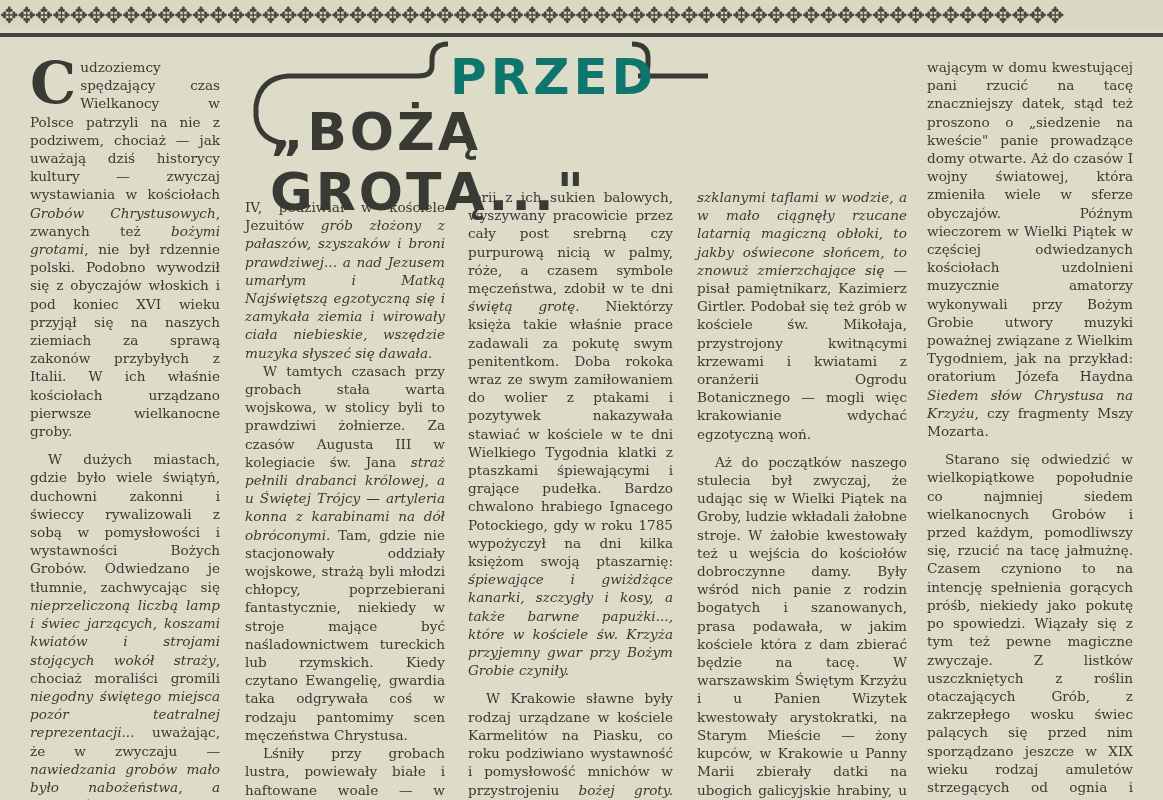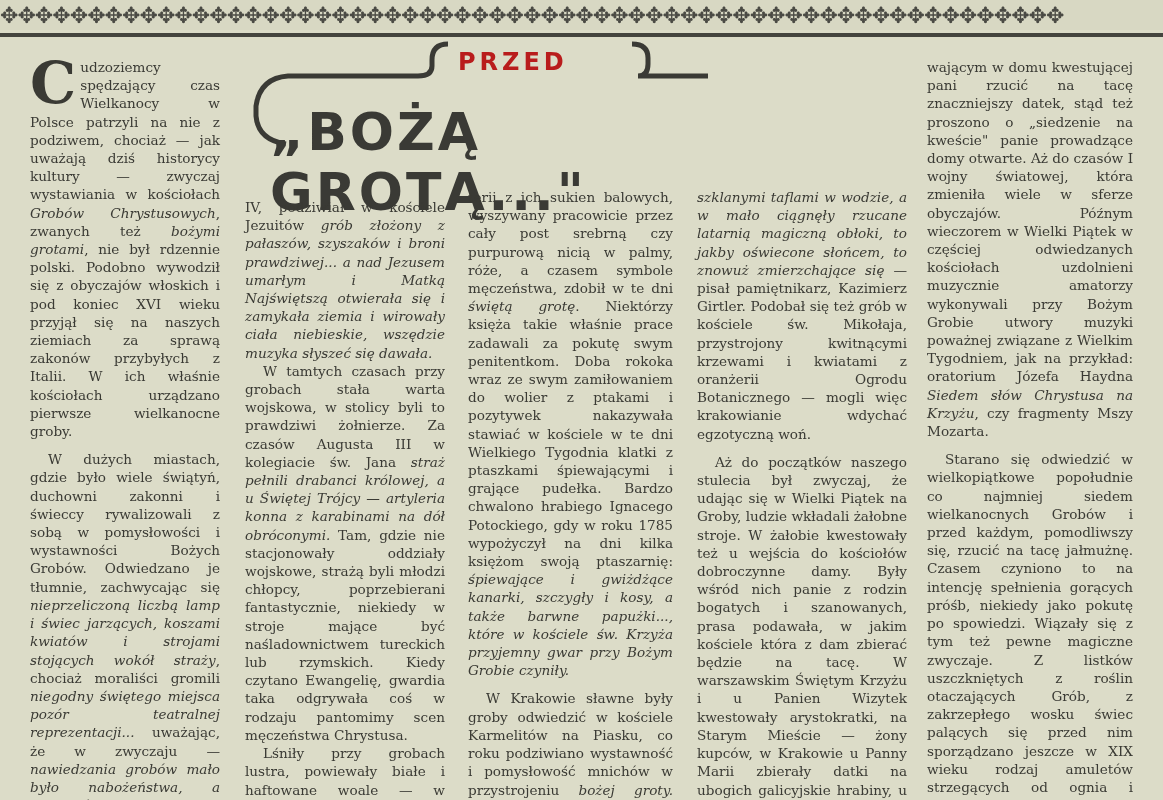--- a/index.html
+++ b/index.html
@@ -19,22 +19,22 @@
     display:flex; gap:0; white-space:nowrap;
     font-family:"DejaVu Sans", sans-serif; font-size:22px; color:#4a4a44; letter-spacing:-1px;
   }
   .rule {
     position:absolute; left:0; top:33px; width:1163px; height:4px; background:#45453f;
   }
   .title-wrap {
     position:absolute; left:248px; top:36px; width:460px; height:140px;
   }
   .title-line1 {
-    position:absolute; left:210px; top:12px;
-    font-family:"DejaVu Sans", sans-serif; font-size:24px; font-weight:bold; letter-spacing:4px; color:#b91c1c;
+    position:absolute; left:202px; top:12px;
+    font-family:"DejaVu Sans", sans-serif; font-size:50px; font-weight:bold; letter-spacing:4px; color:#0f766e;
   }
   .title-line2 {
     position:absolute; left:22px; top:66px;
     font-family:"DejaVu Sans", sans-serif; font-size:52px; font-weight:bold; letter-spacing:3px; color:#3a3a35;
   }
   .title-wrap svg { position:absolute; left:0; top:0; }
   .col {
     position:absolute; font-size:13.6px; line-height:18.2px; text-align:justify;
     hyphens:manual;
   }
@@ -72,28 +72,28 @@
   <div class="title-line2">„BOŻĄ GROTĄ..."</div>
 </div>
 
 <div class="col col1">
   <p class="noindent"><span class="dropcap">C</span><b>udzoziemcy spędzający czas Wielkanocy w Polsce patrzyli na nie z podziwem,</b><span> chociaż — jak uważają dziś historycy kultury — zwyczaj wystawiania w kościołach </span><i>Grobów Chrystusowych</i><span>, zwanych też </span><i>bożymi grotami</i><span>, nie był rdzennie polski. Podobno wywodził się z obyczajów włoskich i pod koniec XVI wieku przyjął się na naszych ziemiach za sprawą zakonów przybyłych z Italii. W ich właśnie kościołach urządzano pierwsze wielkanocne groby.</span></p>
   <p class="gap"><span>W dużych miastach, gdzie było wiele świątyń, duchowni zakonni i świeccy rywalizowali z sobą w pomysłowości i wystawności Bożych Grobów. Odwiedzano je tłumnie, zachwycając się </span><i>nieprzeliczoną liczbą lamp i świec jarzących, koszami kwiatów i strojami stojących wokół straży</i><span>, chociaż moraliści gromili </span><i>niegodny świętego miejsca pozór teatralnej reprezentacji...</i><span> uważając, że w zwyczaju — </span><i>nawiedzania grobów mało było nabożeństwa, a romansów wiele...</i></p>
 
 </div>
 
 <div class="col col2">
-  <p class="noindent"><span>IV, podziwiał w kościele Jezuitów </span><i>grób złożony z pałaszów, szyszaków i broni prawdziwej... a nad Jezusem umarłym i Matką Najświętszą otwierała się i zamykała ziemia i wirowały ciała niebieskie, wszędzie muzyka słyszeć się dawała.</i></p>
+  <p class="noindent"><span>IV, podziwiał w kościele Jezuitów </span><i>grób złożony z pałaszów, szyszaków i broni prawdziwej... a nad Jezusem umarłym i Matką Najświętszą egzotyczną się i zamykała ziemia i wirowały ciała niebieskie, wszędzie muzyka słyszeć się dawała.</i></p>
   <p><span>W tamtych czasach przy grobach stała warta wojskowa, w stolicy byli to prawdziwi żołnierze. Za czasów Augusta III w kolegiacie św. Jana </span><i>straż pełnili drabanci królowej, a u Świętej Trójcy — artyleria konna z karabinami na dół obróconymi.</i><span> Tam, gdzie nie stacjonowały oddziały wojskowe, strażą byli młodzi chłopcy, poprzebierani fantastycznie, niekiedy w stroje mające być naśladownictwem tureckich lub rzymskich. Kiedy czytano Ewangelię, gwardia taka odgrywała coś w rodzaju pantomimy scen męczeństwa Chrystusa.</span></p>
   <p>Lśniły przy grobach lustra, powiewały białe i haftowane woale — w lekkomyślnym osiemnastym stuleciu damy uważały za punkt honoru, by płat ma-</p>
 </div>
 
 <div class="col col3">
   <p class="noindent"><span>terii z ich sukien balowych, wyszywany pracowicie przez cały post srebrną czy purpurową nicią w palmy, róże, a czasem symbole męczeństwa, zdobił w te dni </span><i>świętą grotę</i><span>. Niektórzy księża takie właśnie prace zadawali za pokutę swym penitentkom. Doba rokoka wraz ze swym zamiłowaniem do wolier z ptakami i pozytywek nakazywała stawiać w kościele w te dni Wielkiego Tygodnia klatki z ptaszkami śpiewającymi i grające pudełka. Bardzo chwalono hrabiego Ignacego Potockiego, gdy w roku 1785 wypożyczył na dni kilka księżom swoją ptaszarnię: </span><i>śpiewające i gwiżdżące kanarki, szczygły i kosy, a także barwne papużki..., które w kościele św. Krzyża przyjemny gwar przy Bożym Grobie czyniły.</i></p>
-  <p class="gap"><span>W Krakowie sławne były groby odwiedzić w kościele Karmelitów na Piasku, co roku podziwiano wystawność i pomysłowość mnichów w przystrojeniu </span><i>bożej groty. Jakieś robiono fontanny wytryskujące, ptaszki pływające i śpiewające, złote rybki za</i></p>
+  <p class="gap"><span>W Krakowie sławne były rodzaj urządzane w kościele Karmelitów na Piasku, co roku podziwiano wystawność i pomysłowość mnichów w przystrojeniu </span><i>bożej groty. Jakieś robiono fontanny wytryskujące, ptaszki pływające i śpiewające, złote rybki za</i></p>
 </div>
 
 <div class="col col4">
   <p class="noindent"><i>szklanymi taflami w wodzie, a w mało ciągnęły rzucane latarnią magiczną obłoki, to jakby oświecone słońcem, to znowuż zmierzchające się</i><span> — pisał pamiętnikarz, Kazimierz Girtler. Podobał się też grób w kościele św. Mikołaja, przystrojony kwitnącymi krzewami i kwiatami z oranżerii Ogrodu Botanicznego — mogli więc krakowianie wdychać egzotyczną woń.</span></p>
   <p class="gap">Aż do początków naszego stulecia był zwyczaj, że udając się w Wielki Piątek na Groby, ludzie wkładali żałobne stroje. W żałobie kwestowały też u wejścia do kościołów dobroczynne damy. Były wśród nich panie z rodzin bogatych i szanowanych, prasa podawała, w jakim kościele która z dam zbierać będzie na tacę. W warszawskim Świętym Krzyżu i u Panien Wizytek kwestowały arystokratki, na Starym Mieście — żony kupców, w Krakowie u Panny Marii zbierały datki na ubogich galicyjskie hrabiny, u świętej Anny — żony profesorów uniwersytetu i artystów. Dobry ton nakazywał wszystkim by-</p>
 </div>
 
 <div class="col col5">
   <p class="noindent"><span>wającym w domu kwestującej pani rzucić na tacę znaczniejszy datek, stąd też proszono o „siedzenie na kweście" panie prowadzące domy otwarte. Aż do czasów I wojny światowej, która zmieniła wiele w sferze obyczajów. Późnym wieczorem w Wielki Piątek w częściej odwiedzanych kościołach uzdolnieni muzycznie amatorzy wykonywali przy Bożym Grobie utwory muzyki poważnej związane z Wielkim Tygodniem, jak na przykład: oratorium Józefa Haydna </span><i>Siedem słów Chrystusa na Krzyżu</i><span>, czy fragmenty Mszy Mozarta.</span></p>
   <p class="gap">Starano się odwiedzić w wielkopiątkowe popołudnie co najmniej siedem wielkanocnych Grobów i przed każdym, pomodliwszy się, rzucić na tacę jałmużnę. Czasem czyniono to na intencję spełnienia gorących próśb, niekiedy jako pokutę po spowiedzi. Wiązały się z tym też pewne magiczne zwyczaje. Z listków uszczkniętych z roślin otaczających Grób, z zakrzepłego wosku świec palących się przed nim sporządzano jeszcze w XIX wieku rodzaj amuletów strzegących od ognia i kradzieży... Powszechna była też wiara, że modlitwy odmówione przy Bożym Grobie w Wielki Piątek o godzinie trzeciej po południu mają szczególną moc.</p>

